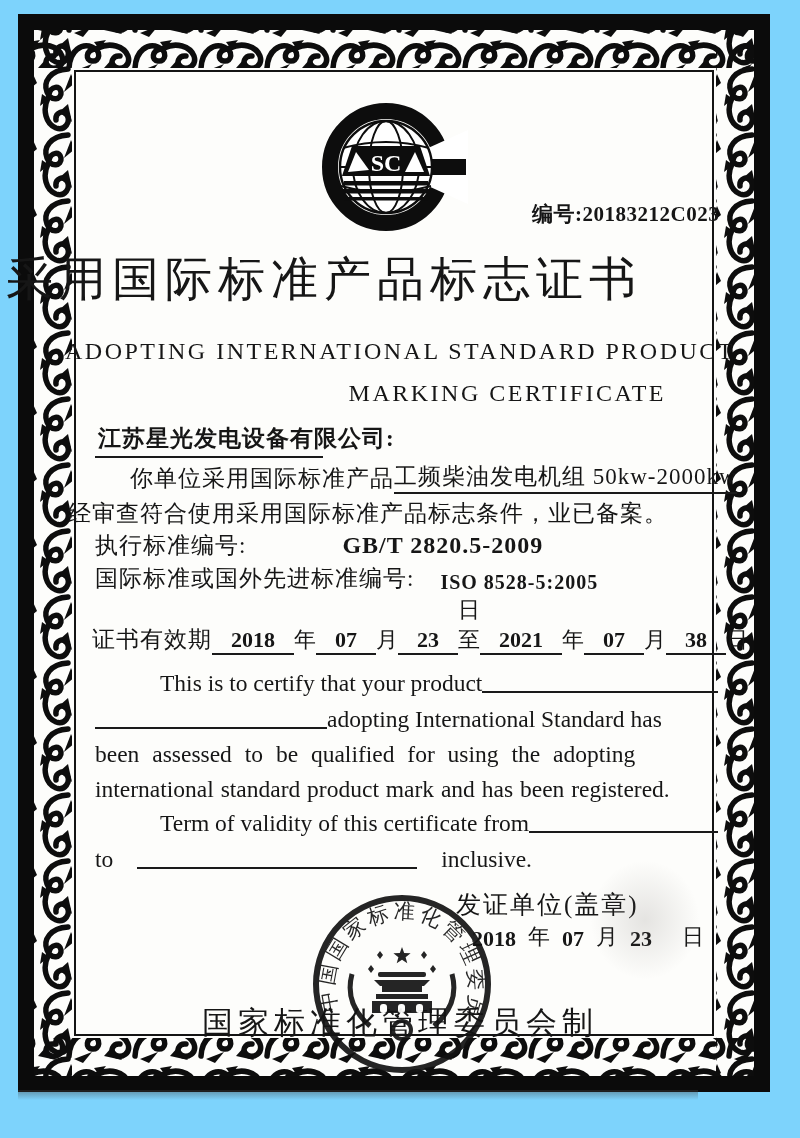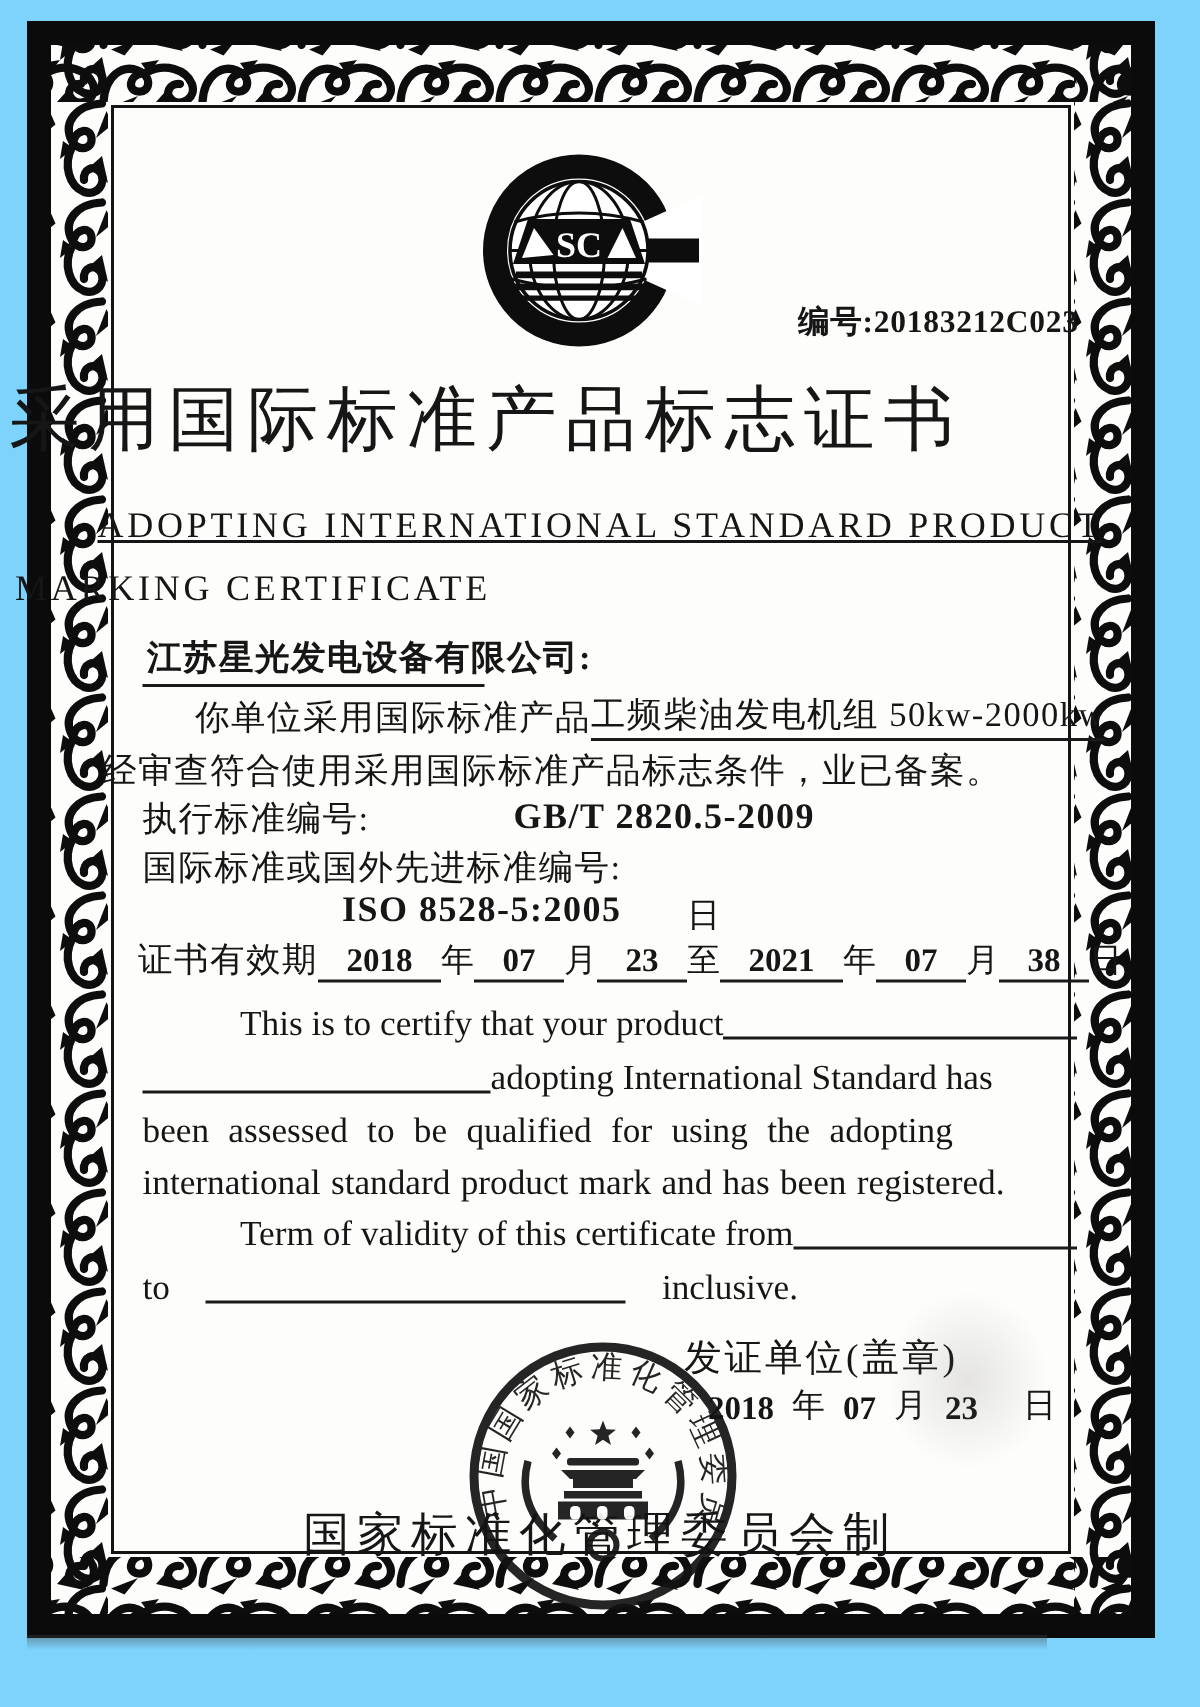--- a/index.html
+++ b/index.html
@@ -80,41 +80,41 @@
     <rect x="32" y="85" width="84" height="4.5" fill="#0d0d0d"></rect>
     <rect x="30" y="93" width="88" height="4.5" fill="#0d0d0d"></rect>
     <rect x="32" y="101" width="84" height="3.5" fill="#0d0d0d"></rect>
   </svg>
 
   <div class="abs cert-number b" style="left:532px;top:200px;">
     <span>编号:</span><span>20183212C023</span>
   </div>
 
   <div class="abs title-cn cjk" style="left:0;width:648px;top:248px;text-align:center;">采用国际标准产品标志证书</div>
-  <div class="abs title-en" style="left:0;width:800px;top:338px;text-align:center;text-decoration:underline;">ADOPTING INTERNATIONAL STANDARD PRODUCT</div>
-  <div class="abs title-en" style="left:10px;width:666px;top:380px;text-align:left;">MARKING CERTIFICATE</div>
+  <div class="abs title-en" style="left:0;width:800px;top:338px;text-align:center;">ADOPTING INTERNATIONAL STANDARD PRODUCT</div>
+  <div class="abs title-en" style="left:0;width:666px;top:380px;text-align:right;">MARKING CERTIFICATE</div>
 
   <div class="abs body-cn b cjk" style="left:98px;top:423px;">江苏星光发电设备有限公司:</div>
   <div class="abs" style="left:95px;top:428px;width:228px;border-bottom:2.5px solid #1a1a1a;height:28px;"></div>
 
   <div class="abs row" style="left:130px;top:461px;right:80px;">
     <span class="body-cn cjk">你单位采用国际标准产品</span>
     <span class="body-cn cjk" style="flex:1;border-bottom:2px solid #1a1a1a;text-align:center;">工频柴油发电机组 50kw-2000kw</span>
   </div>
 
   <div class="abs body-cn cjk" style="left:68px;top:498px;">经审查符合使用采用国际标准产品标志条件，业已备案。</div>
 
   <div class="abs row" style="left:95px;top:530px;align-items:center;">
     <span class="body-cn cjk">执行标准编号:</span>
     <span class="body-cn b" style="margin-left:96px;font-size:24px;">GB/T 2820.5-2009</span>
   </div>
 
-  <div class="abs row" style="left:95px;top:563px;flex-direction:column;">
+  <div class="abs row" style="left:95px;top:563px;">
     <span class="body-cn cjk">国际标准或国外先进标准编号:</span>
-    <span class="body-cn b" style="margin-left:26px;font-size:24px;">ISO 8528-5:2005</span>
+    <span class="body-cn b" style="margin-left:26px;font-size:20px;">ISO 8528-5:2005</span>
   </div>
 
   <div class="abs row" style="left:92px;top:595px;right:76px;justify-content:space-between;font-size:22px;">
     <span class="body-cn cjk">证书有效期</span>
     <span class="b fill-val" style="min-width:62px;">2018</span>
     <span class="cjk">年</span>
     <span class="b fill-val" style="min-width:40px;">07</span>
     <span class="cjk">月</span>
     <span class="b fill-val" style="min-width:40px;">23</span>
     <span class="cjk">日至</span>

